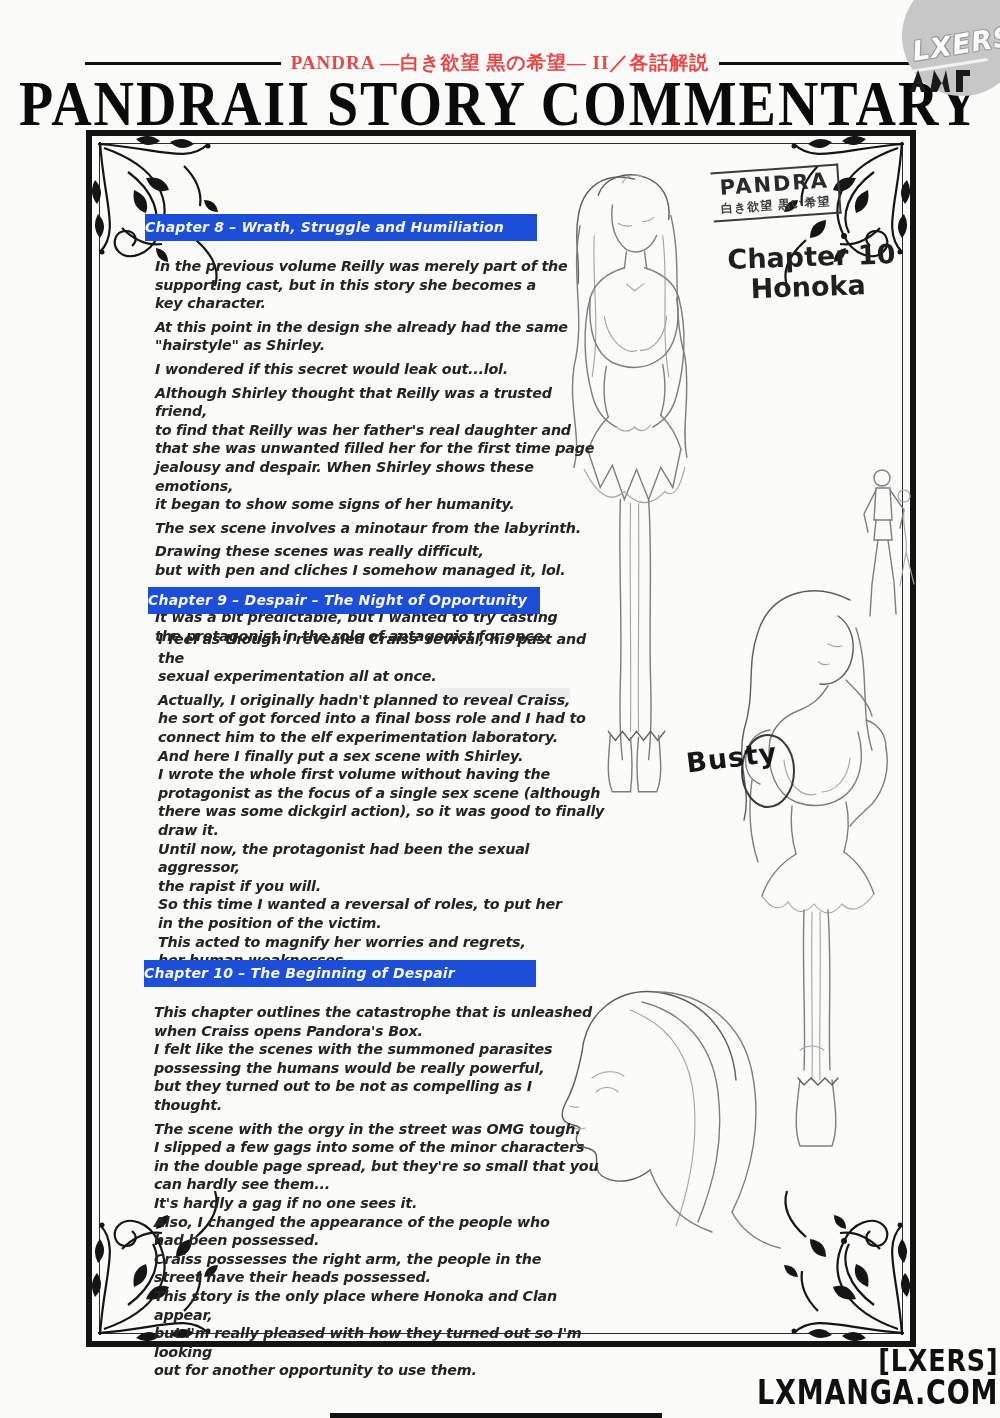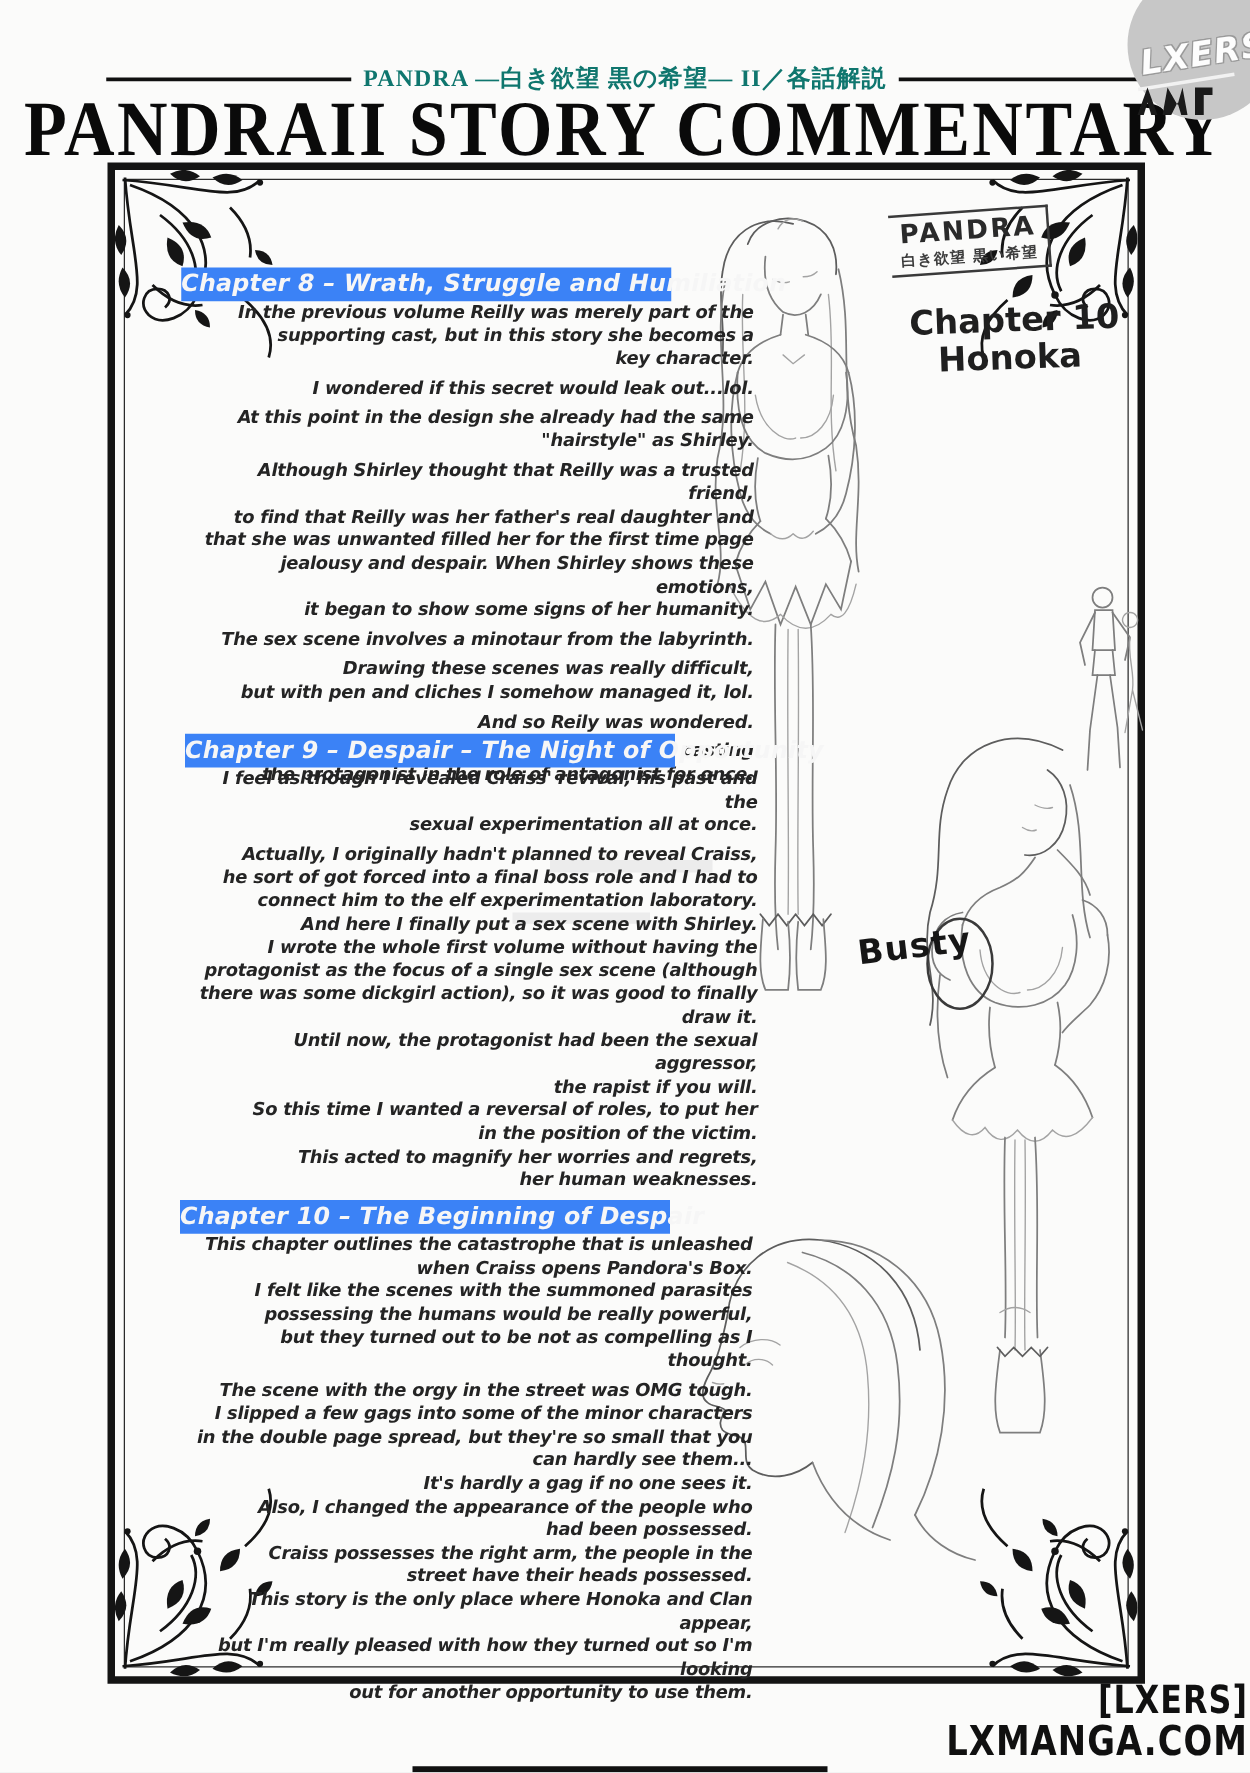--- a/index.html
+++ b/index.html
@@ -2,40 +2,40 @@
 <html><head>
 <meta charset="utf-8">
 <style>
   html,body{margin:0;padding:0;}
   body{background:#e8e8e8;font-family:"DejaVu Sans",sans-serif;}
   #page{position:relative;width:1000px;height:1418px;background:#fbfbfa;overflow:hidden;margin:0 auto;}
 
   
   .topline-row{position:absolute;left:85px;top:50px;width:830px;display:flex;align-items:center;gap:10px;}
   .topline-rule{flex:1;height:0;border-top:3px solid #101010;}
-  .topline-text{font-family:"Liberation Serif",serif;font-weight:bold;font-size:19px;color:#0f766e;white-space:nowrap;letter-spacing:1px;}
+  .topline-text{font-family:"Liberation Serif",serif;font-weight:bold;font-size:19px;color:#ef4444;white-space:nowrap;letter-spacing:1px;}
   .big-title{position:absolute;left:0;top:68px;width:1000px;text-align:center;
     font-family:"Liberation Serif",serif;font-weight:bold;font-size:56px;color:#0a0a0a;
     letter-spacing:2px;transform:scaleY(1.12);transform-origin:top center;white-space:nowrap;}
 
   
   .frame{position:absolute;left:86px;top:130px;width:818px;height:1205px;border:6px solid #141414;}
   .frame::after{content:"";position:absolute;left:7px;top:7px;right:7px;bottom:7px;border:1.5px solid #2b2b2b;}
   .corner{position:absolute;width:152px;height:152px;}
   .corner.tl{left:92px;top:136px;}
   .corner.tr{right:90px;top:136px;transform:scaleX(-1);}
   .corner.bl{left:92px;bottom:77px;transform:scaleY(-1);}
   .corner.br{right:90px;bottom:77px;transform:scale(-1,-1);}
 
   
   .section{position:absolute;z-index:4;}
-  .sec-bar{background:#3b82f6;color:#f6f6f6;text-align:left;width:392px;
+  .sec-bar{background:#1d4ed8;color:#f6f6f6;text-align:left;width:392px;
     font-family:"DejaVu Sans",sans-serif;font-style:italic;font-weight:bold;
-    font-size:19px;line-height:27px;white-space:nowrap;letter-spacing:.2px;}
-  .sec-body{margin-top:0;padding-left:10px;width:448px;text-align:right;}
+    font-size:14px;line-height:27px;white-space:nowrap;letter-spacing:.2px;}
+  .sec-body{margin-top:16px;padding-left:10px;width:448px;}
   .para{font-family:"DejaVu Sans",sans-serif;font-style:italic;font-weight:bold;
     font-size:14.3px;line-height:18.6px;color:#242424;white-space:pre-line;letter-spacing:-0.2px;}
   .para + .para{margin-top:5px;}
   #section-8{left:145px;top:214px;}
   #section-9{left:148px;top:587px;}
   #section-10{left:144px;top:960px;}
 
   
   .sketch{position:absolute;z-index:2;}
   .sketch path, .sketch ellipse, .sketch circle{fill:none;stroke:#7e7e7e;stroke-width:1.4;stroke-linecap:round;}
@@ -265,23 +265,23 @@
 
   <div class="corr" style="left:440px;top:688px;width:130px;height:10px;"></div>
   <div class="corr" style="left:410px;top:730px;width:110px;height:9px;"></div>
 
   <div class="section" id="section-8">
     <div class="sec-bar">Chapter 8 – Wrath, Struggle and Humiliation</div>
     <div class="sec-body">
         <div class="para">In the previous volume Reilly was merely part of the
 supporting cast, but in this story she becomes a
 key character.</div>
-        <div class="para">I wondered if this secret would leak out...lol.</div>
         <div class="para">At this point in the design she already had the same
 "hairstyle" as Shirley.</div>
+        <div class="para">I wondered if this secret would leak out...lol.</div>
         <div class="para">Although Shirley thought that Reilly was a trusted friend,
 to find that Reilly was her father's real daughter and
 that she was unwanted filled her for the first time page
 jealousy and despair. When Shirley shows these emotions,
 it began to show some signs of her humanity.</div>
         <div class="para">The sex scene involves a minotaur from the labyrinth.</div>
         <div class="para">Drawing these scenes was really difficult,
 but with pen and cliches I somehow managed it, lol.</div>
         <div class="para">And so Reily was wondered.</div>
         <div class="para">It was a bit predictable, but I wanted to try casting

